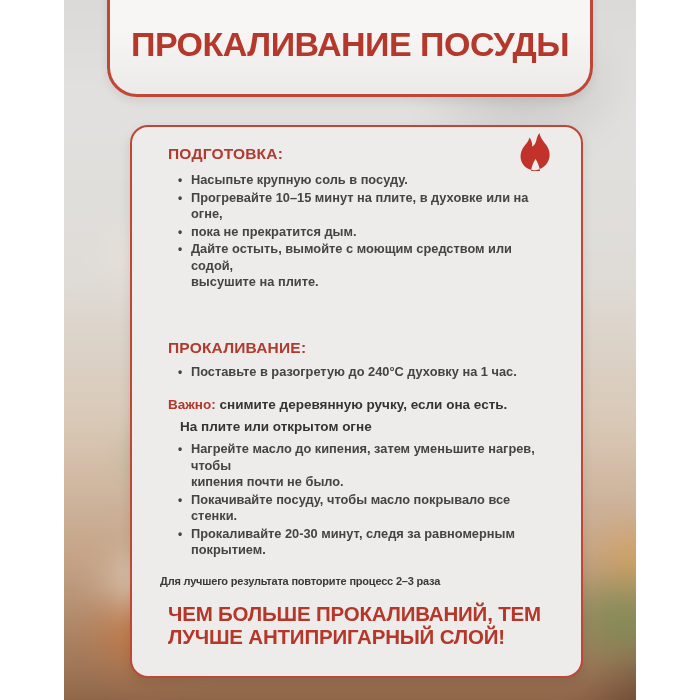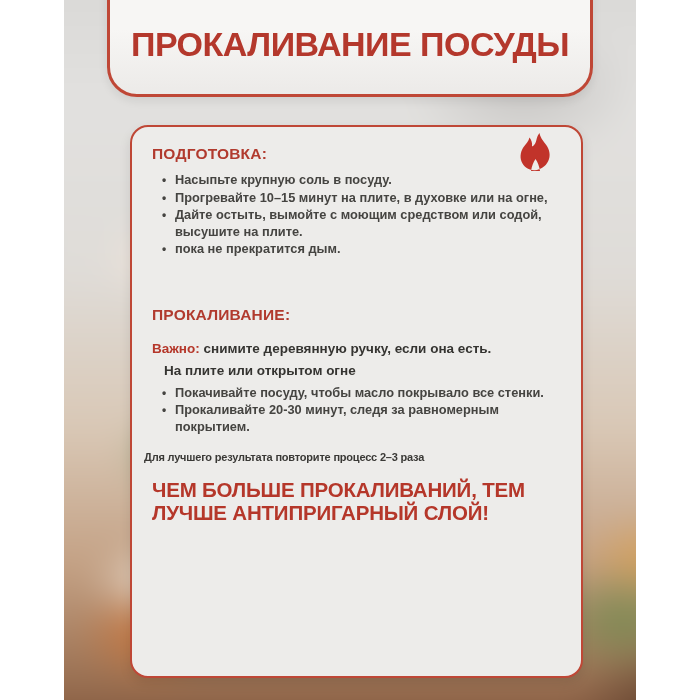--- a/index.html
+++ b/index.html
@@ -38,21 +38,21 @@
   .title-card h1{
     margin:0 0 30px;font-size:34px;font-weight:bold;color:#b4382c;
     letter-spacing:-.5px;white-space:nowrap;
   }
 
   
   .main-card{
     position:absolute;left:130px;top:125px;width:453px;height:553px;
     box-sizing:border-box;border:2.5px solid #bf4736;border-radius:18px;
     background:#edecea;box-shadow:0 5px 12px rgba(0,0,0,.10);
-    padding:14px 20px 0;
+    padding:14px 36px 0;
   }
   .flame{position:absolute;top:6px;right:30px;width:32px;height:38px;}
 
   .sec-h{color:#b13a2e;font-size:15.5px;font-weight:800;letter-spacing:.2px;margin:0;}
   .sec-h.first{margin-top:4px;}
   .sec-h.second{margin-top:48px;}
 
   ul.blist{list-style:none;margin:9px 0 0;padding:0 0 0 10px;}
   ul.blist li{
     position:relative;padding-left:13px;margin:0 0 1px;
@@ -107,34 +107,39 @@
         M12 38
         C13 32.5 14.3 29.2 16.5 26
         C18.8 29.2 20.1 32.5 21 38 Z"></path>
     </svg>
 
     <h2 class="sec-h first">ПОДГОТОВКА:</h2>
 
     <ul class="blist">
       <li>Насыпьте крупную соль в посуду.</li>
       <li>Прогревайте 10–15 минут на плите, в духовке или на огне,</li>
+      <li>пока не прекратится дым.</li>
       <li>Дайте остыть, вымойте с моющим средством или содой,
 высушите на плите.</li>
-      <li>пока не прекратится дым.</li>
     </ul>
 
     <h2 class="sec-h second">ПРОКАЛИВАНИЕ:</h2>
 
 
+    <ul class="blist oven">
+      <li>Поставьте в разогретую до 240°C духовку на 1 час.</li>
+    </ul>
 
     <p class="important"><span class="label">Важно:</span><span> снимите деревянную ручку, если она есть.</span></p>
 
     <h3 class="sub-h stove-h">На плите или открытом огне</h3>
 
     <ul class="blist stove">
+      <li>Нагрейте масло до кипения, затем уменьшите нагрев, чтобы
+кипения почти не было.</li>
       <li>Покачивайте посуду, чтобы масло покрывало все стенки.</li>
       <li>Прокаливайте 20-30 минут, следя за равномерным покрытием.</li>
     </ul>
 
     <p class="result">Для лучшего результата повторите процесс 2–3 раза</p>
 
     <p class="slogan">ЧЕМ БОЛЬШЕ ПРОКАЛИВАНИЙ, ТЕМ
 ЛУЧШЕ АНТИПРИГАРНЫЙ СЛОЙ!</p>
 
 

